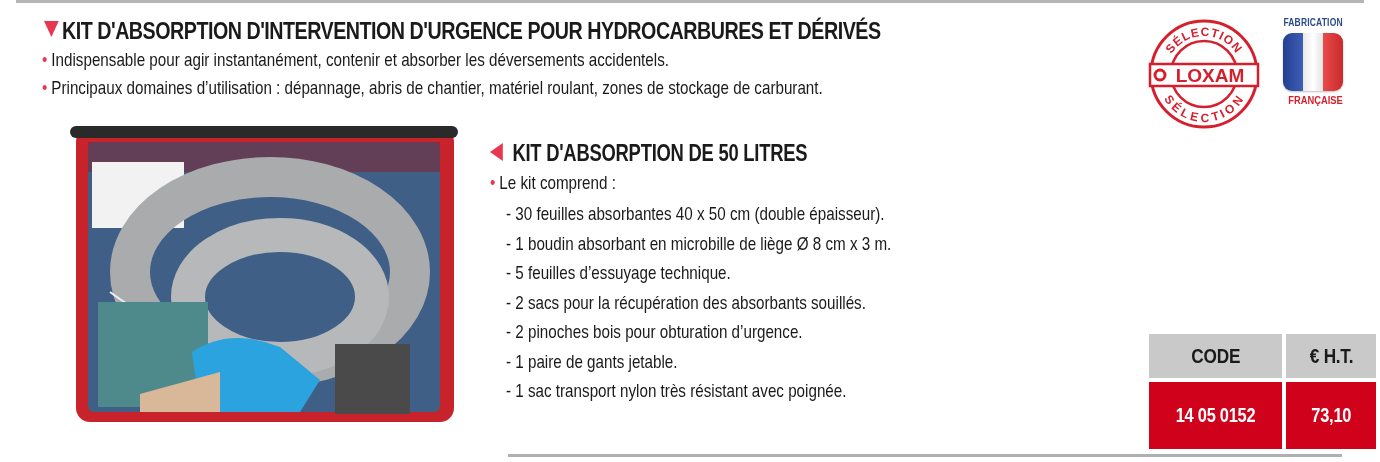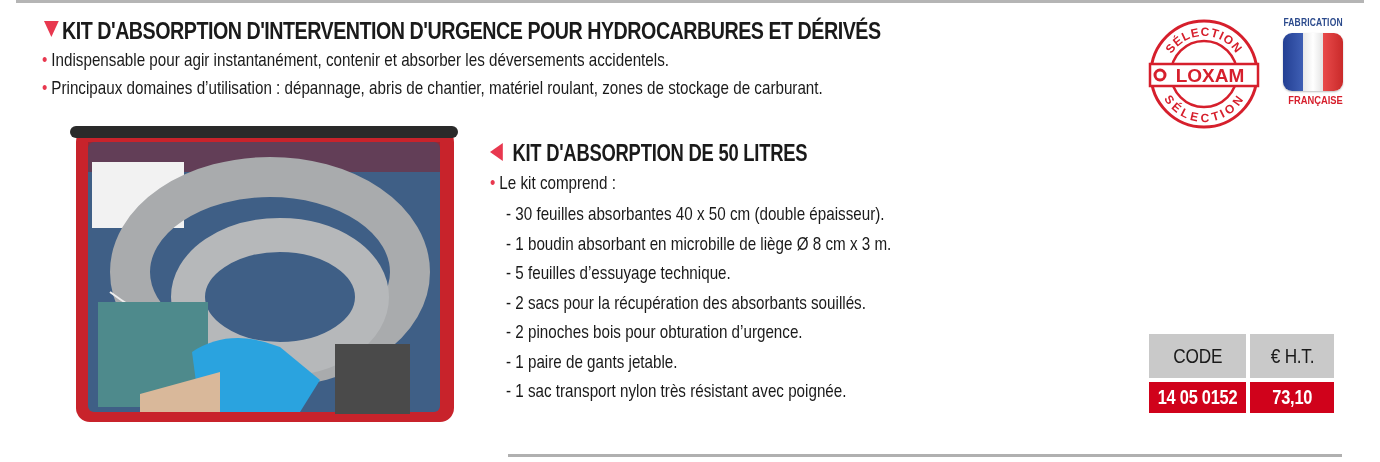--- a/index.html
+++ b/index.html
@@ -31,26 +31,26 @@
 
   .seal { position: absolute; left: 1148px; top: 18px; width: 112px; height: 112px; }
   .flag-block { position: absolute; left: 1278px; top: 17px; width: 70px; text-align: right; }
   .flag-top { font-size: 10px; font-weight: bold; color: #2b4a8c; letter-spacing: 0.2px; transform: scaleX(0.85); white-space: nowrap; }
   .flag { width: 60px; height: 58px; margin: 5px auto 3px; border-radius: 9px; overflow: hidden; display: flex;
           box-shadow: 0 1px 2px rgba(0,0,0,0.25); }
   .flag div { flex: 1; }
   .flag-bottom { font-size: 11px; font-weight: bold; color: #d61f2c; transform: scaleX(0.85); white-space: nowrap; }
 
   .price-table { position: absolute; left: 1145px; top: 330px; border-collapse: separate; border-spacing: 4px; }
-  .price-table th { background: #c9c9c9; color: #1a1a1a; font-size: 21px; font-weight: normal; height: 44px; padding: 0;
+  .price-table th { background: #c9c9c9; color: #1a1a1a; font-size: 21px; font-weight: bold; height: 44px; padding: 0;
                     text-align: center; }
-  .price-table td { background: #d0021b; color: #ffffff; font-size: 20px; font-weight: bold; height: 31px; padding: 0;
+  .price-table td { background: #d0021b; color: #ffffff; font-size: 20px; font-weight: bold; height: 31px; padding: 18px;
                     text-align: center; }
   .price-table .c1 { width: 92px; }
-  .price-table .c2 { width: 84px; }
+  .price-table .c2 { width: 115px; }
   .cond { display: inline-block; transform: scaleX(0.82); white-space: nowrap; letter-spacing: -0.3px; }
 </style>
 </head>
 <body>
 
 <div class="top-rule"></div>
 
 <div class="main-title">
   <span class="tri-down"></span><span>KIT D'ABSORPTION D'INTERVENTION D'URGENCE POUR HYDROCARBURES ET DÉRIVÉS</span>
 </div>

